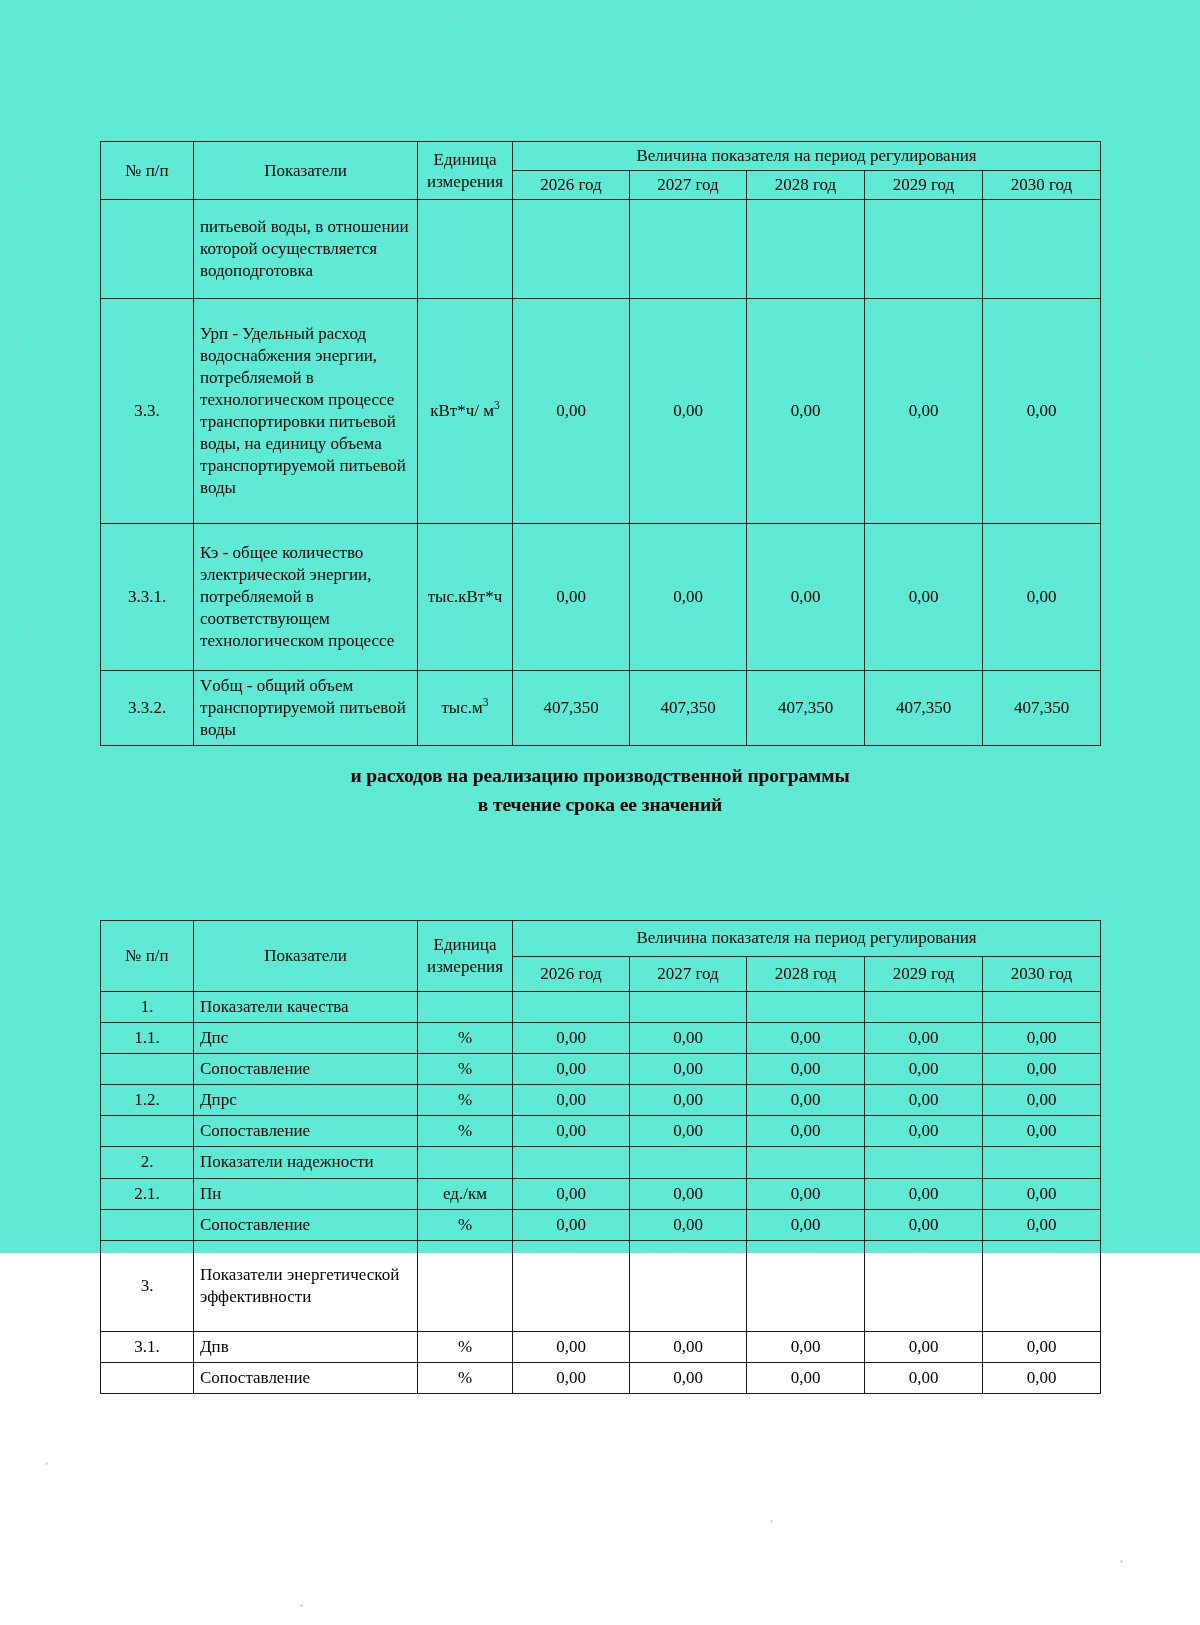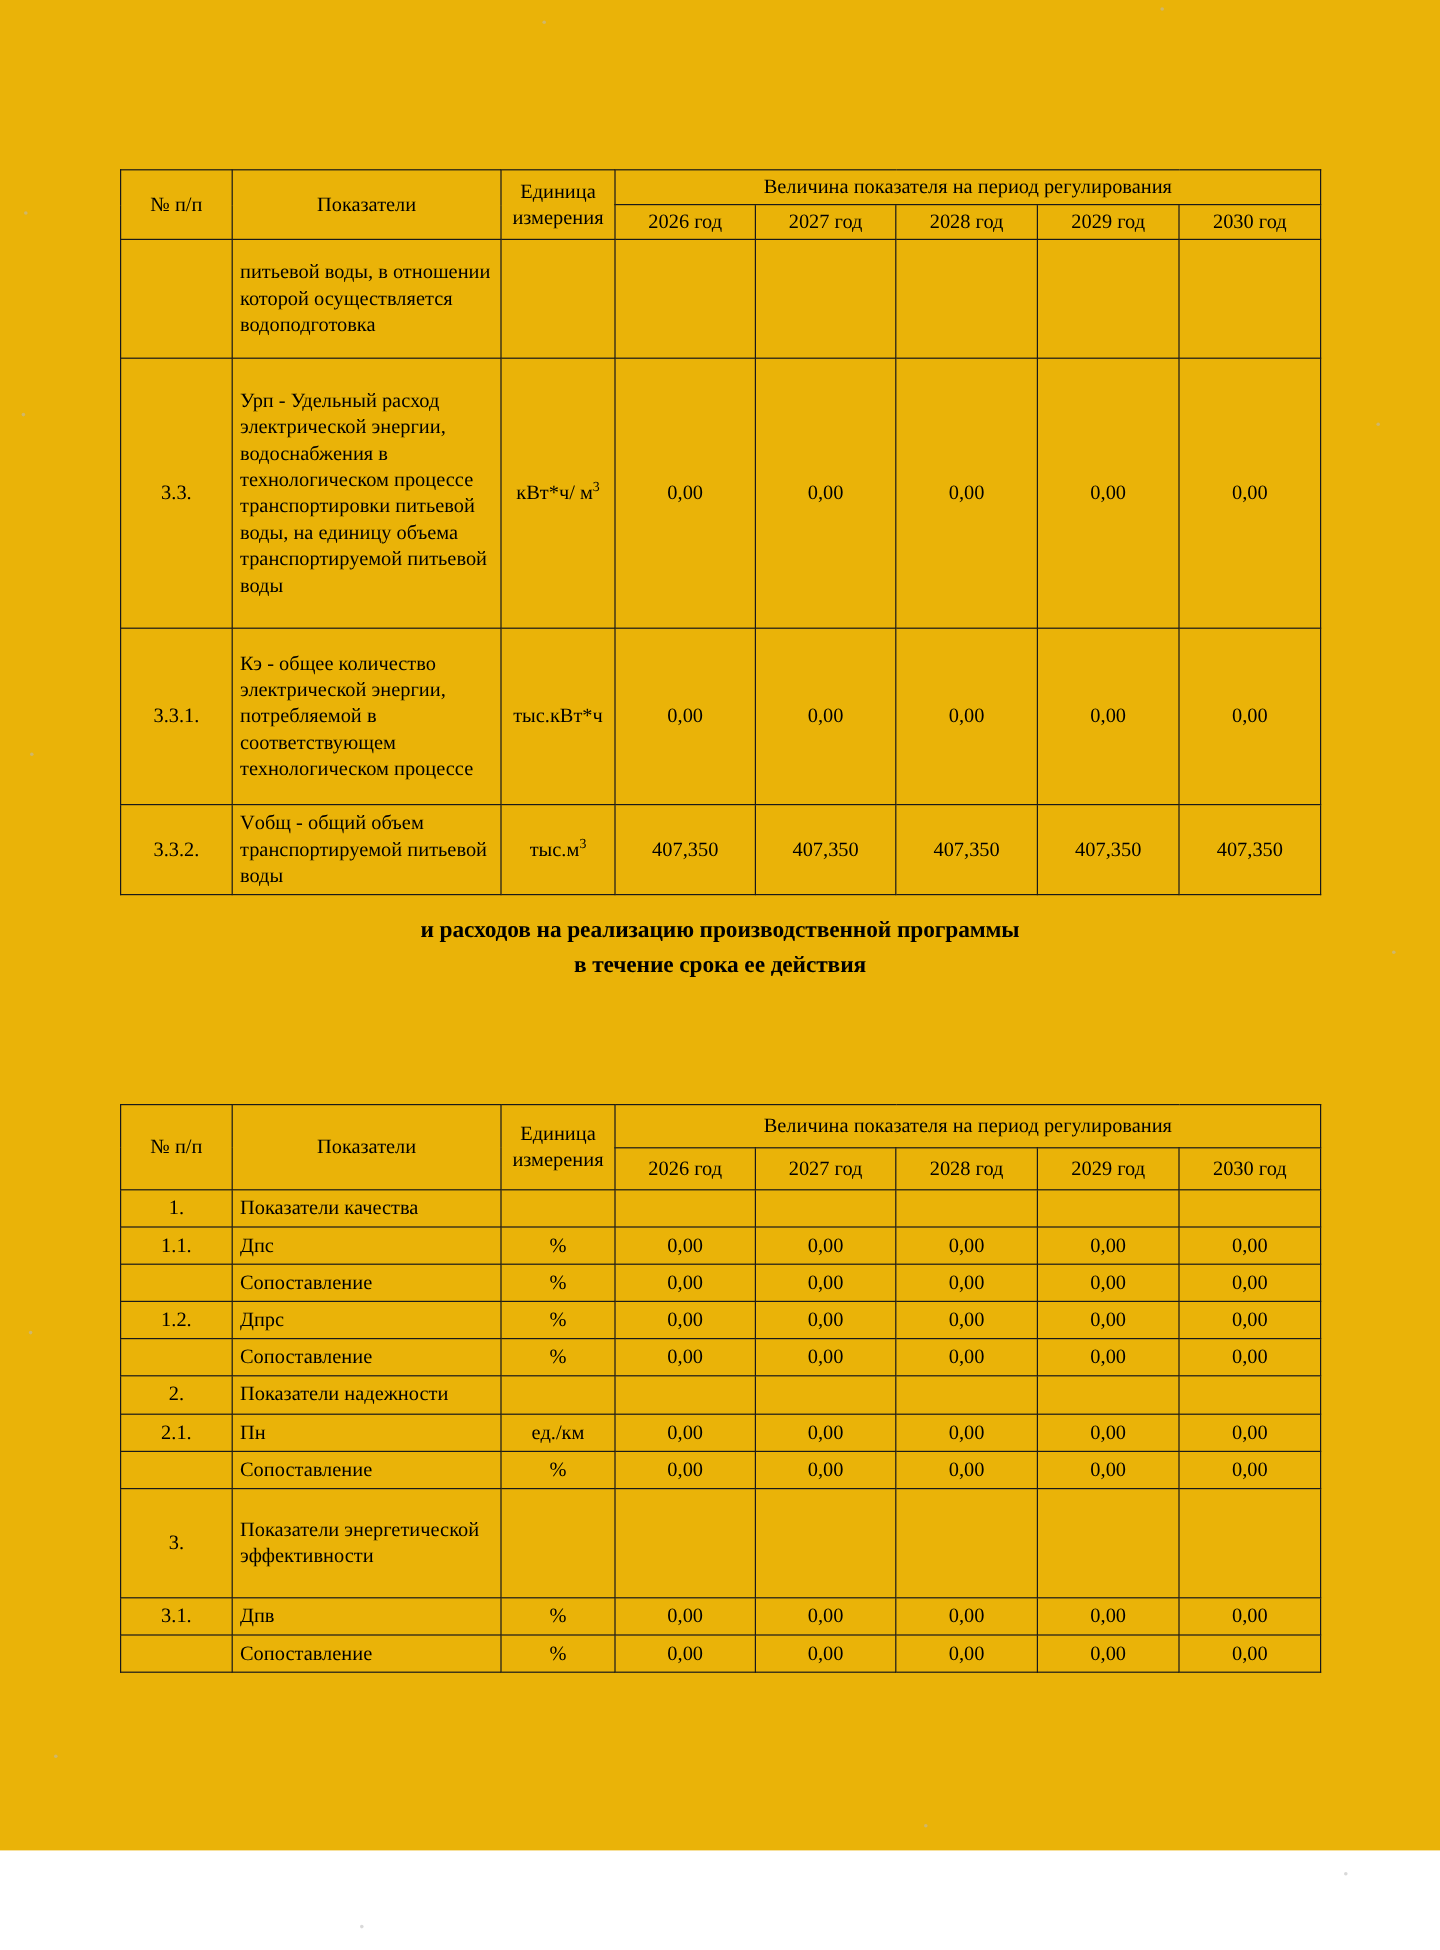--- a/index.html
+++ b/index.html
@@ -15,22 +15,22 @@
     font-family: "Liberation Serif", "DejaVu Serif", serif;
     color: #000000;
     overflow: hidden;
   }
 
   .page {
     position: absolute;
     left: 0;
     top: 0;
     width: 1200px;
-    height: 1542px;
-    background: #eab308;
+    height: 1253px;
+    background: #5eead4;
   }
 
   
   table.doc-table {
     border-collapse: collapse;
     table-layout: fixed;
     position: absolute;
     background: transparent;
   }
   table.doc-table td,
@@ -156,21 +156,21 @@
         <td class="unit-cell"></td>
         <td class="num-cell"></td>
         <td class="num-cell"></td>
         <td class="num-cell"></td>
         <td class="num-cell"></td>
         <td class="num-cell"></td>
       </tr>
 
       <tr>
         <td class="idx-cell">3.3.</td>
-        <td class="label-cell" style="height:218px">Урп - Удельный расход электрической энергии, водоснабжения в технологическом процессе транспортировки питьевой воды, на единицу объема транспортируемой питьевой воды</td>
+        <td class="label-cell" style="height:218px">Урп - Удельный расход водоснабжения энергии, потребляемой в технологическом процессе транспортировки питьевой воды, на единицу объема транспортируемой питьевой воды</td>
         <td class="unit-cell"><span>кВт*ч/ м</span><sup class="exp">3</sup></td>
         <td class="num-cell">0,00</td>
         <td class="num-cell">0,00</td>
         <td class="num-cell">0,00</td>
         <td class="num-cell">0,00</td>
         <td class="num-cell">0,00</td>
       </tr>
 
       <tr>
         <td class="idx-cell">3.3.1.</td>
@@ -191,21 +191,21 @@
         <td class="num-cell">407,350</td>
         <td class="num-cell">407,350</td>
         <td class="num-cell">407,350</td>
         <td class="num-cell">407,350</td>
       </tr>
     </tbody>
   </table>
 
   <div class="section-heading">
     <span class="ln">и расходов на реализацию производственной программы</span>
-    <span class="ln">в течение срока ее действия</span>
+    <span class="ln">в течение срока ее значений</span>
   </div>
 
   <table class="doc-table" id="table-bottom">
     <colgroup>
       <col style="width:93px">
       <col style="width:224px">
       <col style="width:95px">
       <col style="width:117px">
       <col style="width:117px">
       <col style="width:118px">

